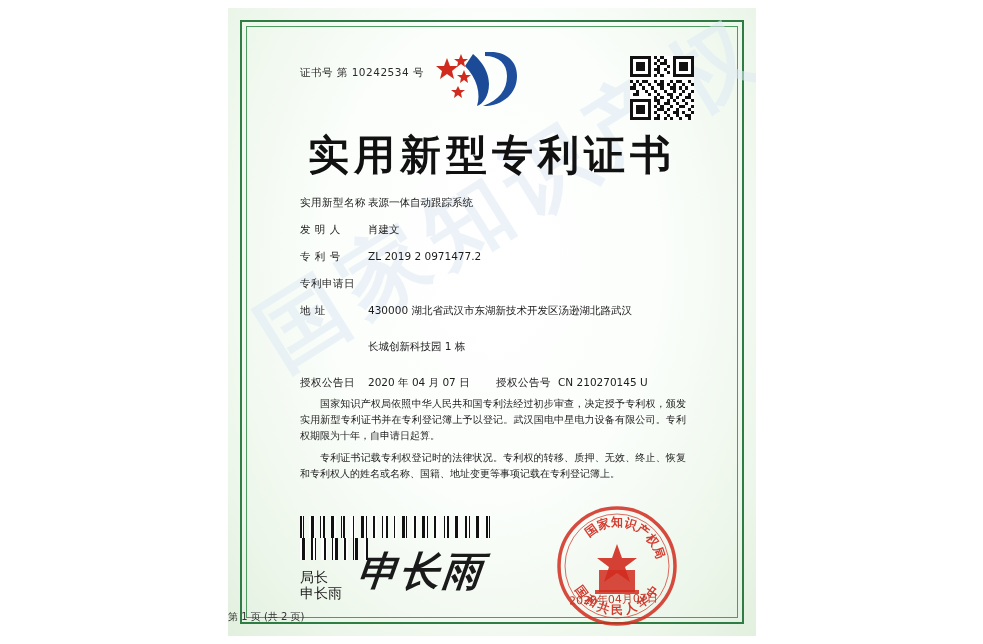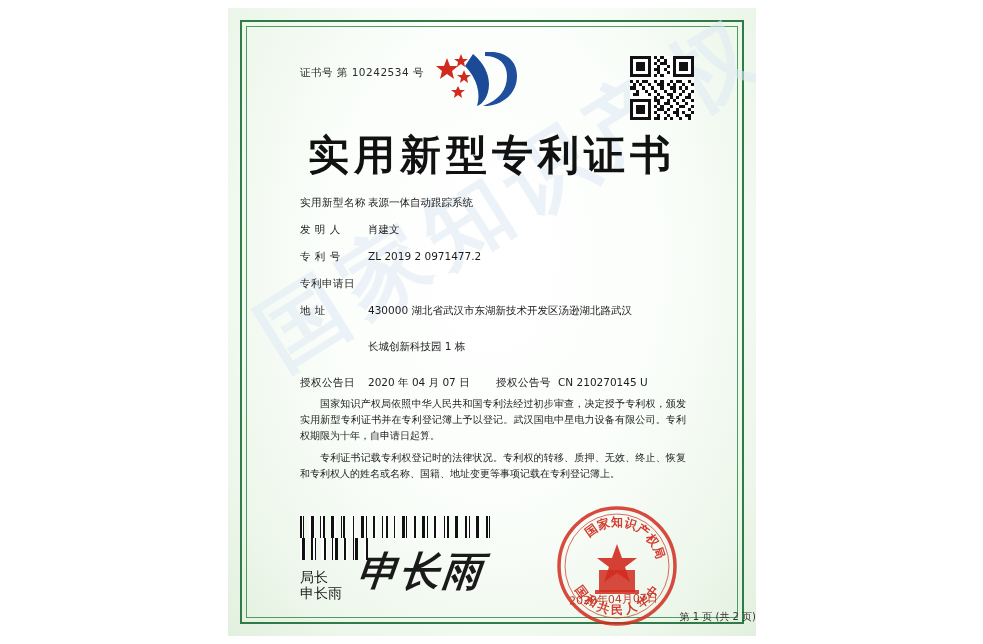--- a/index.html
+++ b/index.html
@@ -81,21 +81,21 @@
   }
 
   
   .seal{position:absolute;left:327px;top:496px;width:124px;height:124px;}
   .seal-date{
     position:absolute;left:341px;top:584px;font-size:11px;color:#c0392b;
     font-family:"DejaVu Sans","Liberation Sans",sans-serif;transform:rotate(-2deg);
   }
 
   .footer{
-    position:absolute;left:0;right:0;bottom:12px;text-align:right;font-size:10px;color:#333;
+    position:absolute;left:0;right:0;bottom:12px;text-align:left;font-size:10px;color:#333;
   }
 </style>
 </head>
 <body>
 
 <div id="page">
 
   <div class="sheet">
 
     <div class="border-outer"></div>

